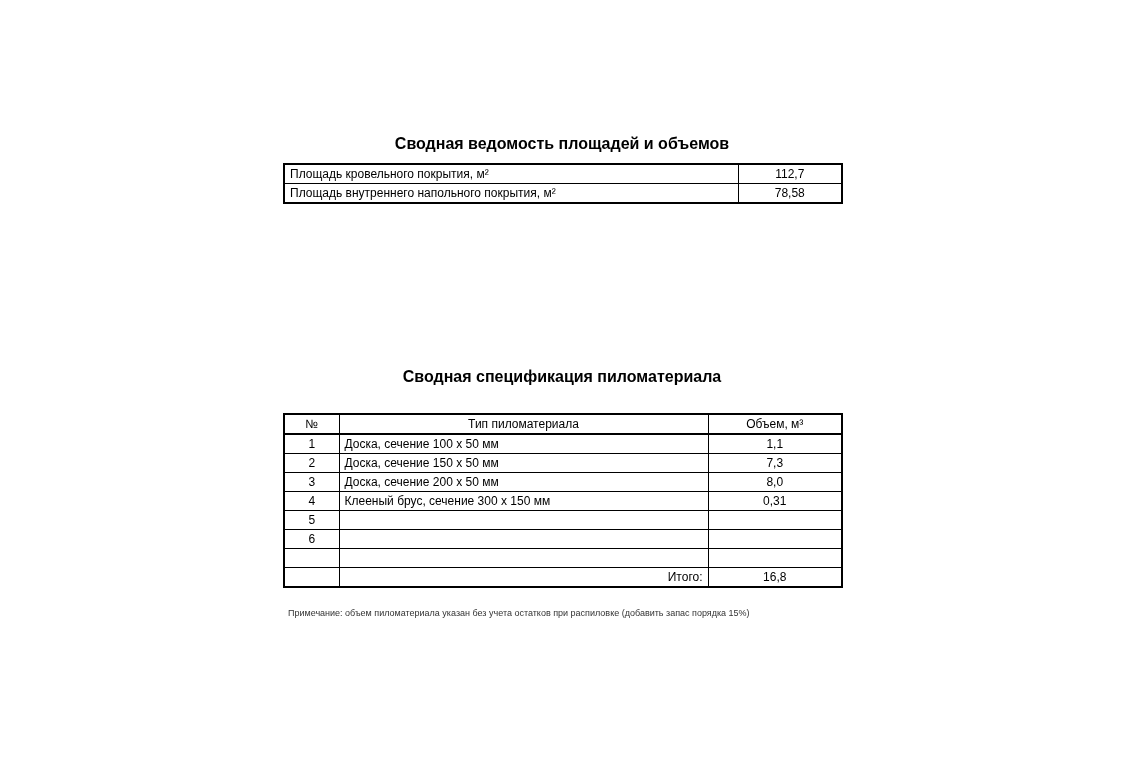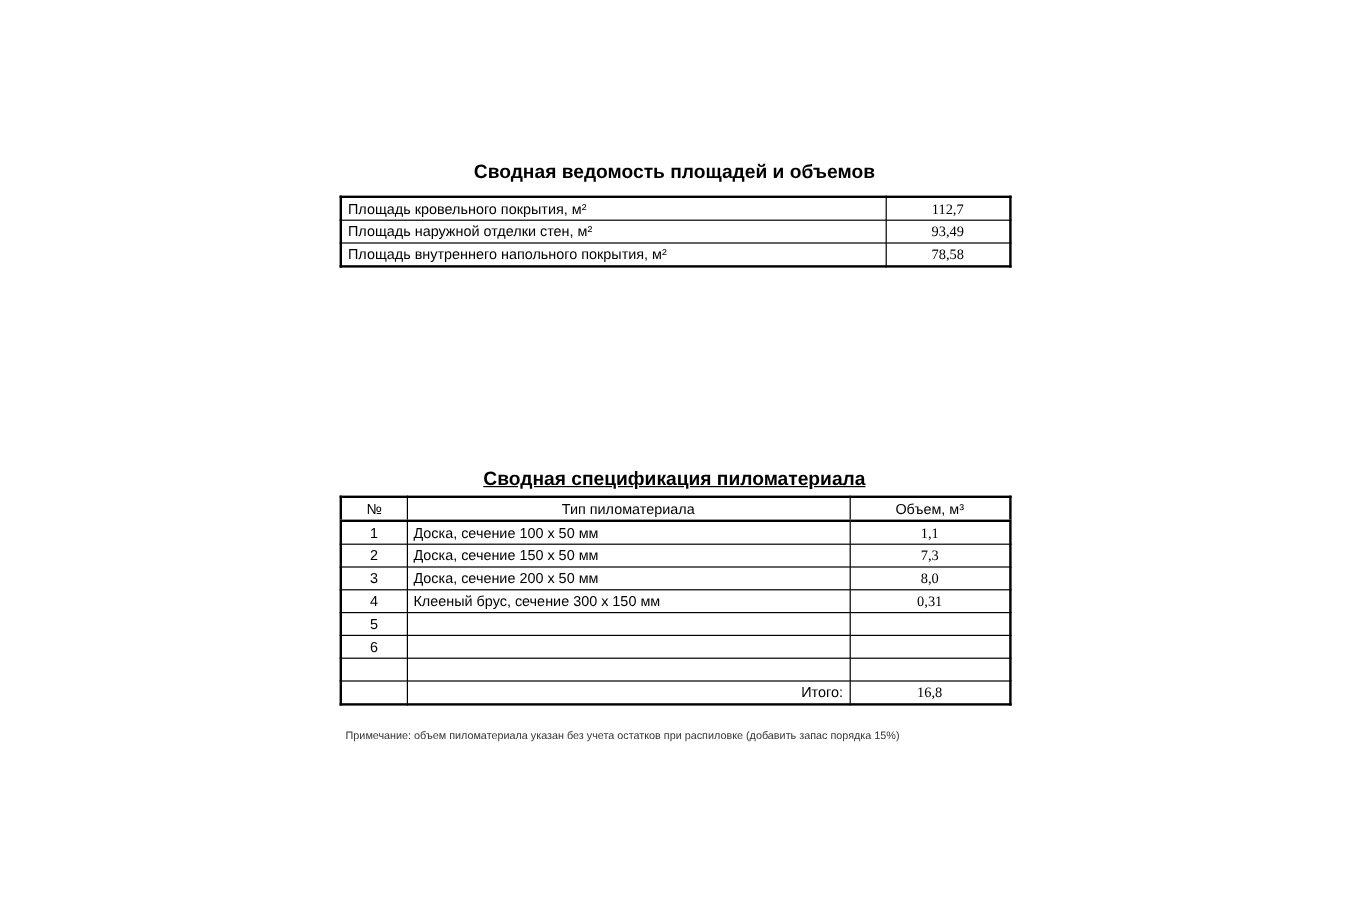--- a/index.html
+++ b/index.html
@@ -20,21 +20,21 @@
     position: absolute;
     left: 283px;
     width: 558px;
     text-align: center;
     font-size: 16px;
     font-weight: bold;
     color: #000000;
     white-space: nowrap;
   }
   .title-areas  { top: 135px; }
-  .title-lumber { top: 391px; text-decoration: underline; }
+  .title-lumber { top: 368px; }
 
   table.doc-table {
     position: absolute;
     left: 283px;
     width: 558px;
     border-collapse: collapse;
     table-layout: fixed;
     border: 2px solid #000000;
     font-size: 12px;
   }
@@ -46,21 +46,21 @@
     height: 18px;
     padding: 0 5px;
     font-weight: normal;
     font-size: 12px;
     overflow: hidden;
     white-space: nowrap;
     vertical-align: middle;
     margin-left: 47px;
   }
   .cell-label { text-align: left; }
-  .cell-value { text-align: center; font-family: Liberation Serif, serif; }
+  .cell-value { text-align: center; }
   .cell-num   { text-align: center; }
   .cell-right { text-align: right; padding-right: 8px; }
   .lumber-table thead th { border-bottom: 2px solid #000000; text-align: center; }
 
   .footnote {
     position: absolute;
     left: 288px;
     top: 608px;
     font-size: 9px;
     color: #333333;
@@ -76,24 +76,20 @@
 
   <table class="doc-table areas-table">
     <colgroup>
       <col style="width:454px">
       <col style="width:104px">
     </colgroup>
     <tbody>
       <tr>
         <td class="cell-label">Площадь кровельного покрытия, м²</td>
         <td class="cell-value">112,7</td>
-      </tr>
-      <tr>
-        <td class="cell-label">Площадь наружной отделки стен, м²</td>
-        <td class="cell-value">93,49</td>
       </tr>
       <tr>
         <td class="cell-label">Площадь внутреннего напольного покрытия, м²</td>
         <td class="cell-value">78,58</td>
       </tr>
     </tbody>
   </table>
 
   <div class="doc-title title-lumber">Сводная спецификация пиломатериала</div>
 

